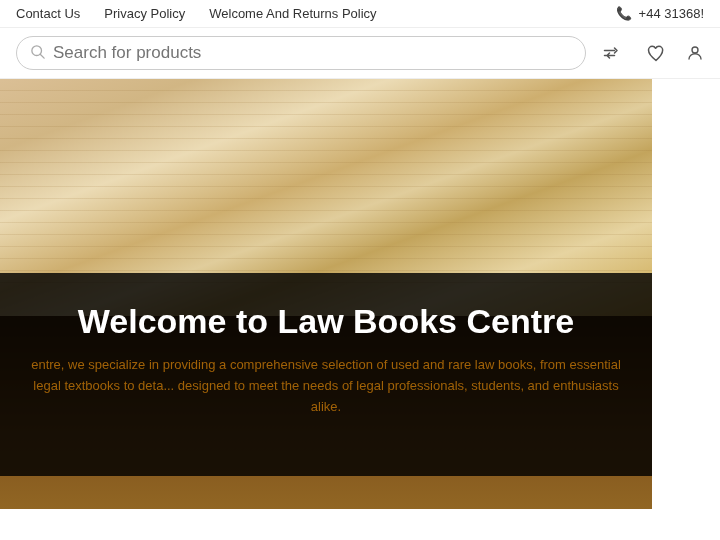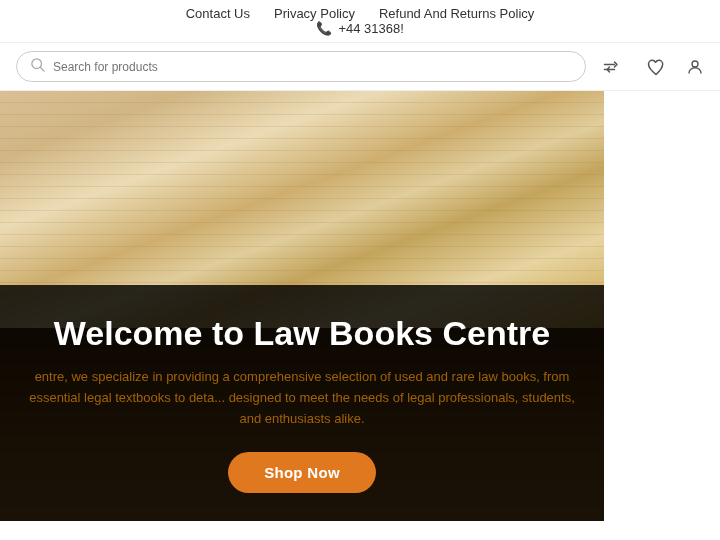--- a/index.html
+++ b/index.html
@@ -19,21 +19,20 @@
     
     .top-bar {
       background: #fff;
       border-bottom: 1px solid #eee;
       padding: 6px 16px;
       display: flex;
       align-items: center;
       justify-content: space-between;
       font-size: 13px;
       color: #333;
-      flex-direction: column;
     }
 
     .top-bar-links {
       display: flex;
       gap: 24px;
     }
 
     .top-bar-links a {
       text-decoration: none;
       color: #333;
@@ -70,21 +69,21 @@
       border-radius: 20px;
       padding: 6px 14px;
       gap: 8px;
       background: #fff;
     }
 
     .search-box input {
       border: none;
       outline: none;
       width: 100%;
-      font-size: 12px;
+      font-size: 17px;
       color: #555;
       background: transparent;
     }
 
     .search-icon-svg {
       color: #aaa;
       font-size: 14px;
     }
 
     .search-actions {
@@ -109,21 +108,21 @@
       align-items: center;
       gap: 6px;
       font-size: 13px;
       color: #333;
       white-space: nowrap;
     }
 
     
     .hero {
       position: relative;
-      width: 604px;
+      width: 652px;
       height: 430px;
       overflow: hidden;
     }
 
     
     .hero-book-top {
       position: absolute;
       top: 0;
       left: 0;
       width: 100%;
@@ -213,21 +212,21 @@
       pointer-events: none;
     }
   </style>
 </head>
 <body>
 
 <div class="top-bar">
   <div class="top-bar-links">
     <a href="#">Contact Us</a>
     <a href="#">Privacy Policy</a>
-    <a href="#">Refund And Returns Policy</a>
+    <a href="#">Welcome And Returns Policy</a>
   </div>
   <div class="top-bar-right">
     <span class="phone-icon">📞</span>
     <span>+44 31368!</span>
   </div>
 </div>
 
 <div class="search-row">
   <div class="search-box">
     <span class="search-icon-svg">
@@ -261,15 +260,14 @@
 <div class="hero">
   <div class="hero-book-top"></div>
   <div class="page-lines"></div>
   <div class="hero-book-bottom"></div>
 
   <div class="hero-text-band">
     <h1 class="hero-title">Welcome to Law Books Centre</h1>
     <p class="hero-description">
       <span>entre, we specialize in providing a comprehensive selection of used and rare law books, from essential legal textbooks to deta... designed to meet the needs of legal professionals, students, and enthusiasts alike.</span>
     </p>
-    <button class="shop-now-btn">Shop Now</button>
   </div>
 </div>
 
 </body></html>

